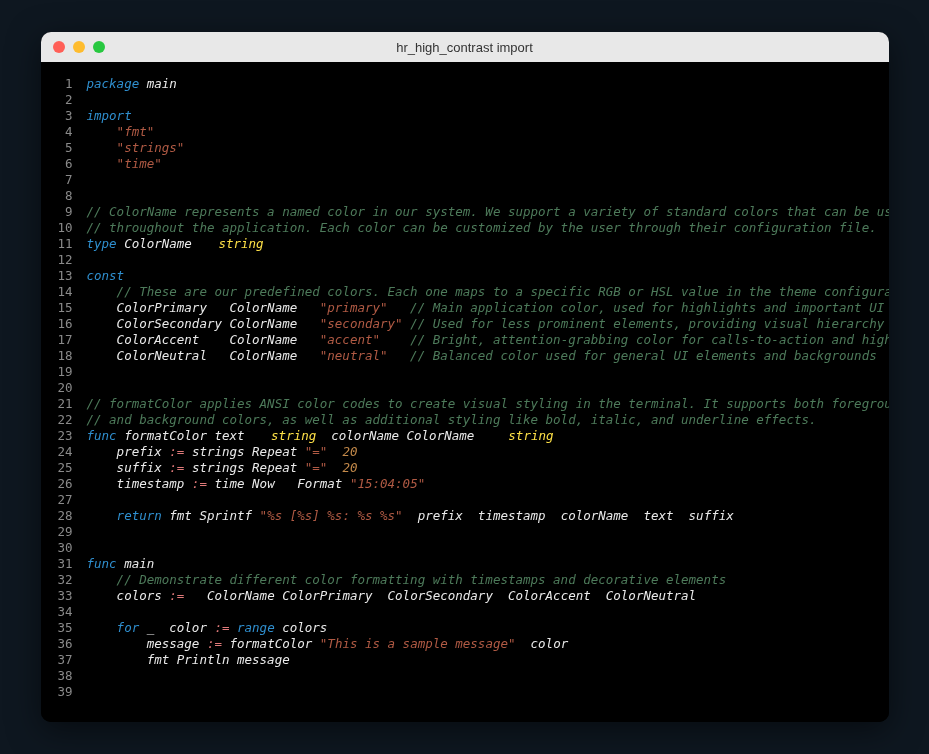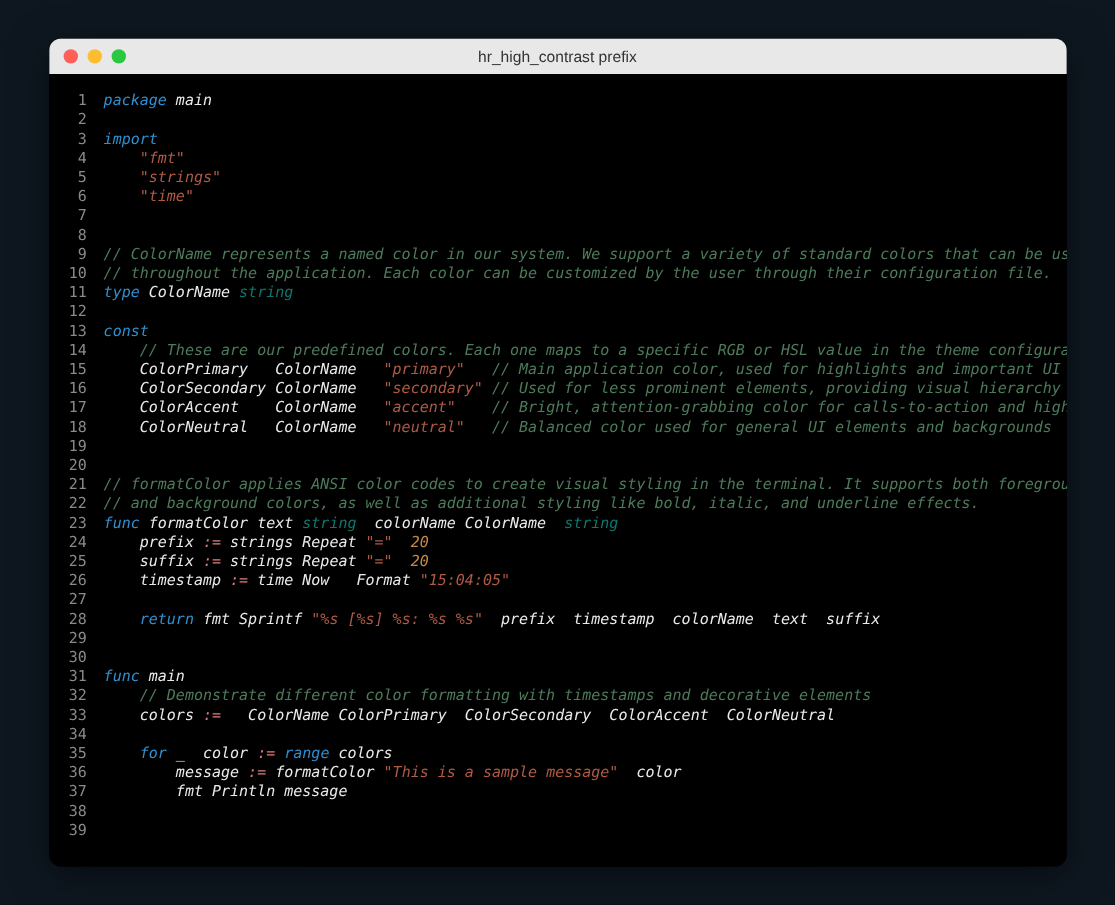--- a/index.html
+++ b/index.html
@@ -64,32 +64,32 @@
   .lineno {
     width: 46px;
     text-align: right;
     padding-right: 14px;
     color: #8a8a8a;
     user-select: none;
     flex-shrink: 0;
   }
   .code { flex: 1; white-space: pre; font-style: italic; }
   .tok-keyword   { color: #2f8fcf; }   
-  .tok-type      { color: #0f766e; }   
+  .tok-type      { color: #fde047; margin-left: 19px; }   
   .tok-string    { color: #b05a44; }   
   .tok-comment   { color: #4d7a5a; }   
   .tok-op        { color: #e07a7a; }   
   .tok-number    { color: #c48a4a; }
 </style>
 </head>
 <body>
 
 <div class="window">
   <div class="titlebar">
     <div class="traffic">
       <div class="dot red"></div>
       <div class="dot yellow"></div>
       <div class="dot green"></div>
     </div>
-    <div class="title">hr_high_contrast prefix</div>
+    <div class="title">hr_high_contrast import</div>
   </div>
   <div class="code-area" id="code-area"><div class="line"><span class="lineno">1</span><span class="code"><span class="tok-keyword">package</span><span> main</span></span></div><div class="line"><span class="lineno">2</span><span class="code"> </span></div><div class="line"><span class="lineno">3</span><span class="code"><span class="tok-keyword">import</span></span></div><div class="line"><span class="lineno">4</span><span class="code"><span>    </span><span class="tok-string">"fmt"</span></span></div><div class="line"><span class="lineno">5</span><span class="code"><span>    </span><span class="tok-string">"strings"</span></span></div><div class="line"><span class="lineno">6</span><span class="code"><span>    </span><span class="tok-string">"time"</span></span></div><div class="line"><span class="lineno">7</span><span class="code"> </span></div><div class="line"><span class="lineno">8</span><span class="code"> </span></div><div class="line"><span class="lineno">9</span><span class="code"><span class="tok-comment">// ColorName represents a named color in our system. We support a variety of standard colors that can be used</span></span></div><div class="line"><span class="lineno">10</span><span class="code"><span class="tok-comment">// throughout the application. Each color can be customized by the user through their configuration file.</span></span></div><div class="line"><span class="lineno">11</span><span class="code"><span class="tok-keyword">type</span><span> ColorName </span><span class="tok-type">string</span></span></div><div class="line"><span class="lineno">12</span><span class="code"> </span></div><div class="line"><span class="lineno">13</span><span class="code"><span class="tok-keyword">const</span></span></div><div class="line"><span class="lineno">14</span><span class="code"><span>    </span><span class="tok-comment">// These are our predefined colors. Each one maps to a specific RGB or HSL value in the theme configuration.</span></span></div><div class="line"><span class="lineno">15</span><span class="code"><span>    ColorPrimary   ColorName   </span><span class="tok-string">"primary"</span><span>   </span><span class="tok-comment">// Main application color, used for highlights and important UI elements</span></span></div><div class="line"><span class="lineno">16</span><span class="code"><span>    ColorSecondary ColorName   </span><span class="tok-string">"secondary"</span><span> </span><span class="tok-comment">// Used for less prominent elements, providing visual hierarchy</span></span></div><div class="line"><span class="lineno">17</span><span class="code"><span>    ColorAccent    ColorName   </span><span class="tok-string">"accent"</span><span>    </span><span class="tok-comment">// Bright, attention-grabbing color for calls-to-action and highlights</span></span></div><div class="line"><span class="lineno">18</span><span class="code"><span>    ColorNeutral   ColorName   </span><span class="tok-string">"neutral"</span><span>   </span><span class="tok-comment">// Balanced color used for general UI elements and backgrounds</span></span></div><div class="line"><span class="lineno">19</span><span class="code"> </span></div><div class="line"><span class="lineno">20</span><span class="code"> </span></div><div class="line"><span class="lineno">21</span><span class="code"><span class="tok-comment">// formatColor applies ANSI color codes to create visual styling in the terminal. It supports both foreground</span></span></div><div class="line"><span class="lineno">22</span><span class="code"><span class="tok-comment">// and background colors, as well as additional styling like bold, italic, and underline effects.</span></span></div><div class="line"><span class="lineno">23</span><span class="code"><span class="tok-keyword">func</span><span> formatColor text </span><span class="tok-type">string</span><span>  colorName ColorName  </span><span class="tok-type">string</span></span></div><div class="line"><span class="lineno">24</span><span class="code"><span>    prefix </span><span class="tok-op">:=</span><span> strings Repeat </span><span class="tok-string">"="</span><span>  </span><span class="tok-number">20</span></span></div><div class="line"><span class="lineno">25</span><span class="code"><span>    suffix </span><span class="tok-op">:=</span><span> strings Repeat </span><span class="tok-string">"="</span><span>  </span><span class="tok-number">20</span></span></div><div class="line"><span class="lineno">26</span><span class="code"><span>    timestamp </span><span class="tok-op">:=</span><span> time Now   Format </span><span class="tok-string">"15:04:05"</span></span></div><div class="line"><span class="lineno">27</span><span class="code"> </span></div><div class="line"><span class="lineno">28</span><span class="code"><span>    </span><span class="tok-keyword">return</span><span> fmt Sprintf </span><span class="tok-string">"%s [%s] %s: %s %s"</span><span>  prefix  timestamp  colorName  text  suffix</span></span></div><div class="line"><span class="lineno">29</span><span class="code"> </span></div><div class="line"><span class="lineno">30</span><span class="code"> </span></div><div class="line"><span class="lineno">31</span><span class="code"><span class="tok-keyword">func</span><span> main</span></span></div><div class="line"><span class="lineno">32</span><span class="code"><span>    </span><span class="tok-comment">// Demonstrate different color formatting with timestamps and decorative elements</span></span></div><div class="line"><span class="lineno">33</span><span class="code"><span>    colors </span><span class="tok-op">:=</span><span>   ColorName ColorPrimary  ColorSecondary  ColorAccent  ColorNeutral</span></span></div><div class="line"><span class="lineno">34</span><span class="code"> </span></div><div class="line"><span class="lineno">35</span><span class="code"><span>    </span><span class="tok-keyword">for</span><span> _  color </span><span class="tok-op">:=</span><span> </span><span class="tok-keyword">range</span><span> colors</span></span></div><div class="line"><span class="lineno">36</span><span class="code"><span>        message </span><span class="tok-op">:=</span><span> formatColor </span><span class="tok-string">"This is a sample message"</span><span>  color</span></span></div><div class="line"><span class="lineno">37</span><span class="code"><span>        fmt Println message</span></span></div><div class="line"><span class="lineno">38</span><span class="code"> </span></div><div class="line"><span class="lineno">39</span><span class="code"> </span></div></div>
 </div>
 
 </body></html>

